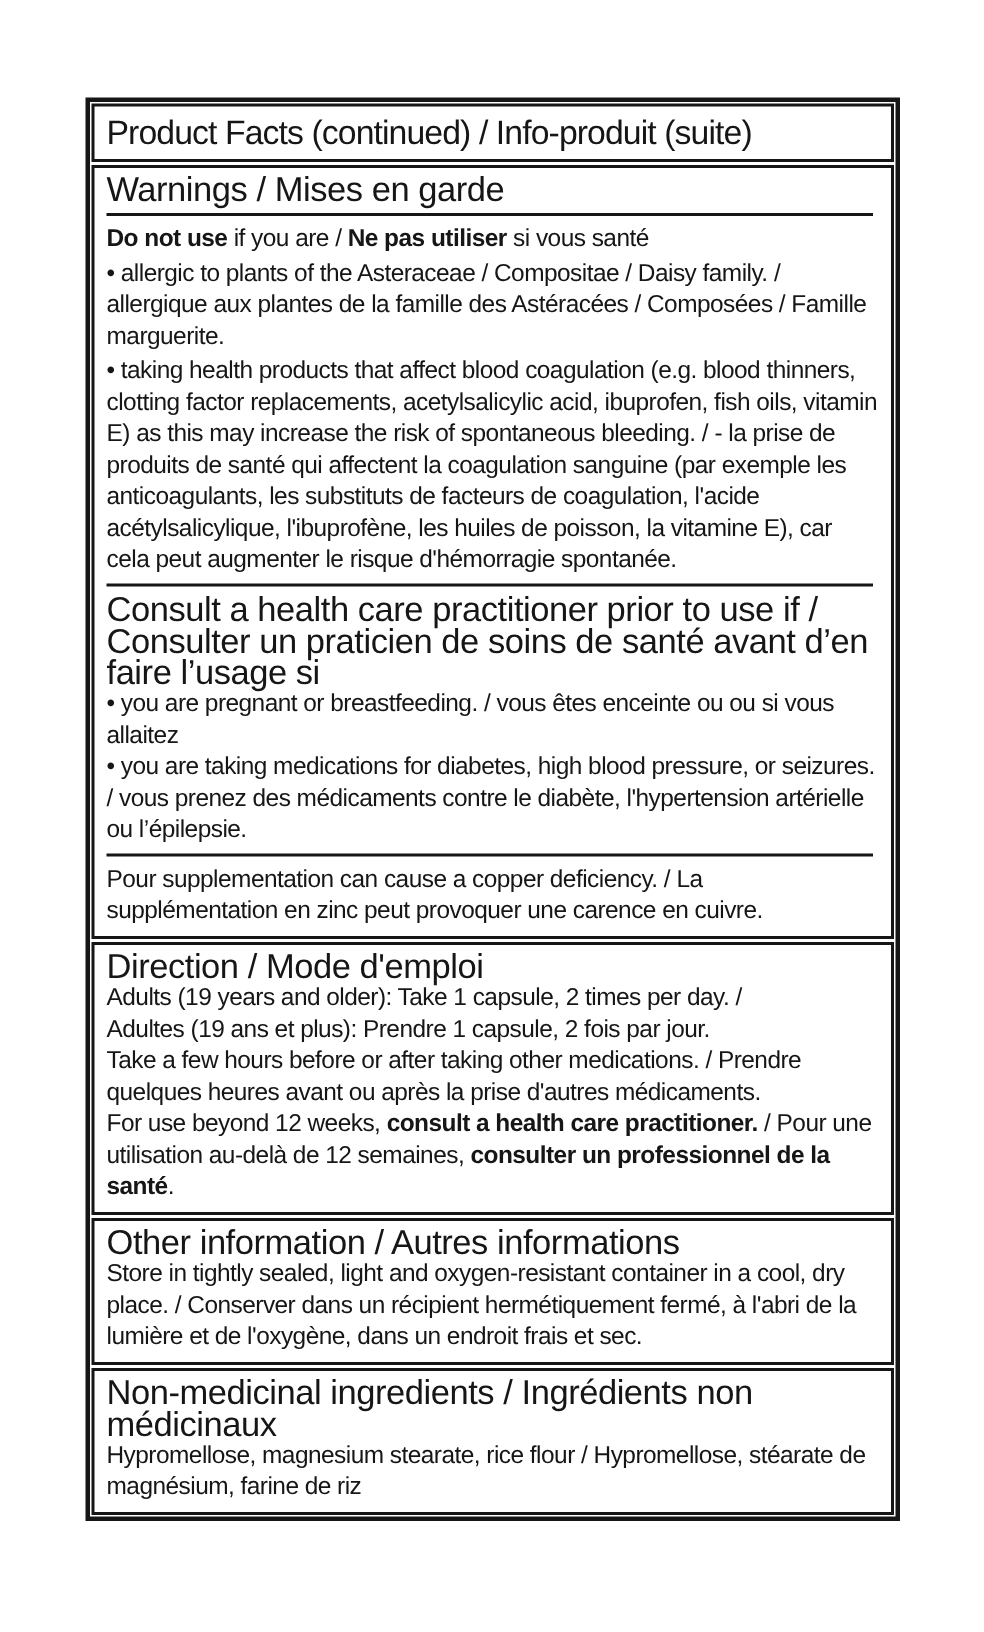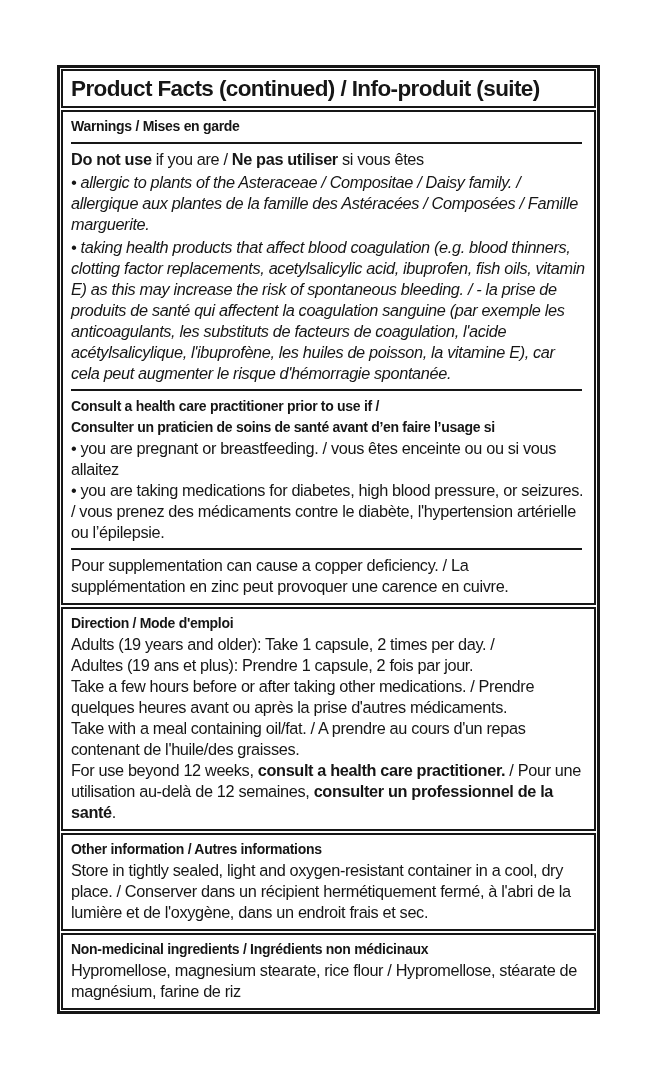--- a/index.html
+++ b/index.html
@@ -24,77 +24,76 @@
     background:#fff;
   }
   .box:last-child{margin-bottom:0;}
   .title-box{
     border:2px solid #161616;
     padding:4px 8px;
     margin-bottom:2px;
   }
   .title{
     font-size:22.5px;
-    font-weight:bold;
+    font-weight:normal;
     letter-spacing:-0.6px;
     line-height:1.2;
   }
   .hdr{
-    font-size:14px;
-    font-weight:bold;
+    font-size:23px;
+    font-weight:normal;
     letter-spacing:-0.3px;
     line-height:21px;
   }
   .body-text{
     font-size:16.3px;
     letter-spacing:-0.35px;
     line-height:21px;
   }
   .body-text b{letter-spacing:-0.35px;margin-top:48px;}
   .rule{
     border:0;
     border-top:2px solid #161616;
     margin:5px 4px 5px 0;
   }
-  .sub{margin-top:2px;font-style:italic;}
+  .sub{margin-top:2px;}
 </style>
 </head>
 <body>
 
 <div class="label">
 
   <div class="title-box">
     <div class="title">Product Facts (continued) / Info-produit (suite)</div>
   </div>
 
   <div class="box">
     <div class="hdr">Warnings / Mises en garde</div>
     <hr class="rule">
     <div class="body-text">
-      <b>Do not use</b><span> if you are / </span><b>Ne pas utiliser</b><span> si vous êtes</span>
+      <b>Do not use</b><span> if you are / </span><b>Ne pas utiliser</b><span> si vous santé</span>
       <div class="sub">• allergic to plants of the Asteraceae / Compositae / Daisy family. / allergique aux plantes de la famille des Astéracées / Composées / Famille marguerite.</div>
       <div class="sub">• taking health products that affect blood coagulation (e.g. blood thinners, clotting factor replacements, acetylsalicylic acid, ibuprofen, fish oils, vitamin E) as this may increase the risk of spontaneous bleeding. / - la prise de produits de santé qui affectent la coagulation sanguine (par exemple les anticoagulants, les substituts de facteurs de coagulation, l'acide acétylsalicylique, l'ibuprofène, les huiles de poisson, la vitamine E), car cela peut augmenter le risque d'hémorragie spontanée.</div>
     </div>
     <hr class="rule">
     <div class="body-text">
       <div class="hdr">Consult a health care practitioner prior to use if /</div>
       <div class="hdr">Consulter un praticien de soins de santé avant d’en faire l’usage si</div>
       <div>• you are pregnant or breastfeeding. / vous êtes enceinte ou ou si vous allaitez</div>
       <div>• you are taking medications for diabetes, high blood pressure, or seizures. / vous prenez des médicaments contre le diabète, l'hypertension artérielle ou l’épilepsie.</div>
     </div>
     <hr class="rule">
     <div class="body-text">Pour supplementation can cause a copper deficiency. / La supplémentation en zinc peut provoquer une carence en cuivre.</div>
   </div>
 
   <div class="box">
     <div class="hdr">Direction / Mode d'emploi</div>
     <div class="body-text">Adults (19 years and older): Take 1 capsule, 2 times per day. /</div>
     <div class="body-text">Adultes (19 ans et plus): Prendre 1 capsule, 2 fois par jour.</div>
     <div class="body-text">Take a few hours before or after taking other medications. / Prendre quelques heures avant ou après la prise d'autres médicaments.</div>
-    <div class="body-text">Take with a meal containing oil/fat. / A prendre au cours d'un repas contenant de l'huile/des graisses.</div>
     <div class="body-text">
       <span>For use beyond 12 weeks, </span><b>consult a health care practitioner.</b><span> / Pour une utilisation au-delà de 12 semaines, </span><b>consulter un professionnel de la santé</b><span>.</span>
     </div>
   </div>
 
   <div class="box">
     <div class="hdr">Other information / Autres informations</div>
     <div class="body-text">Store in tightly sealed, light and oxygen-resistant container in a cool, dry place. / Conserver dans un récipient hermétiquement fermé, à l'abri de la lumière et de l'oxygène, dans un endroit frais et sec.</div>
   </div>
 

